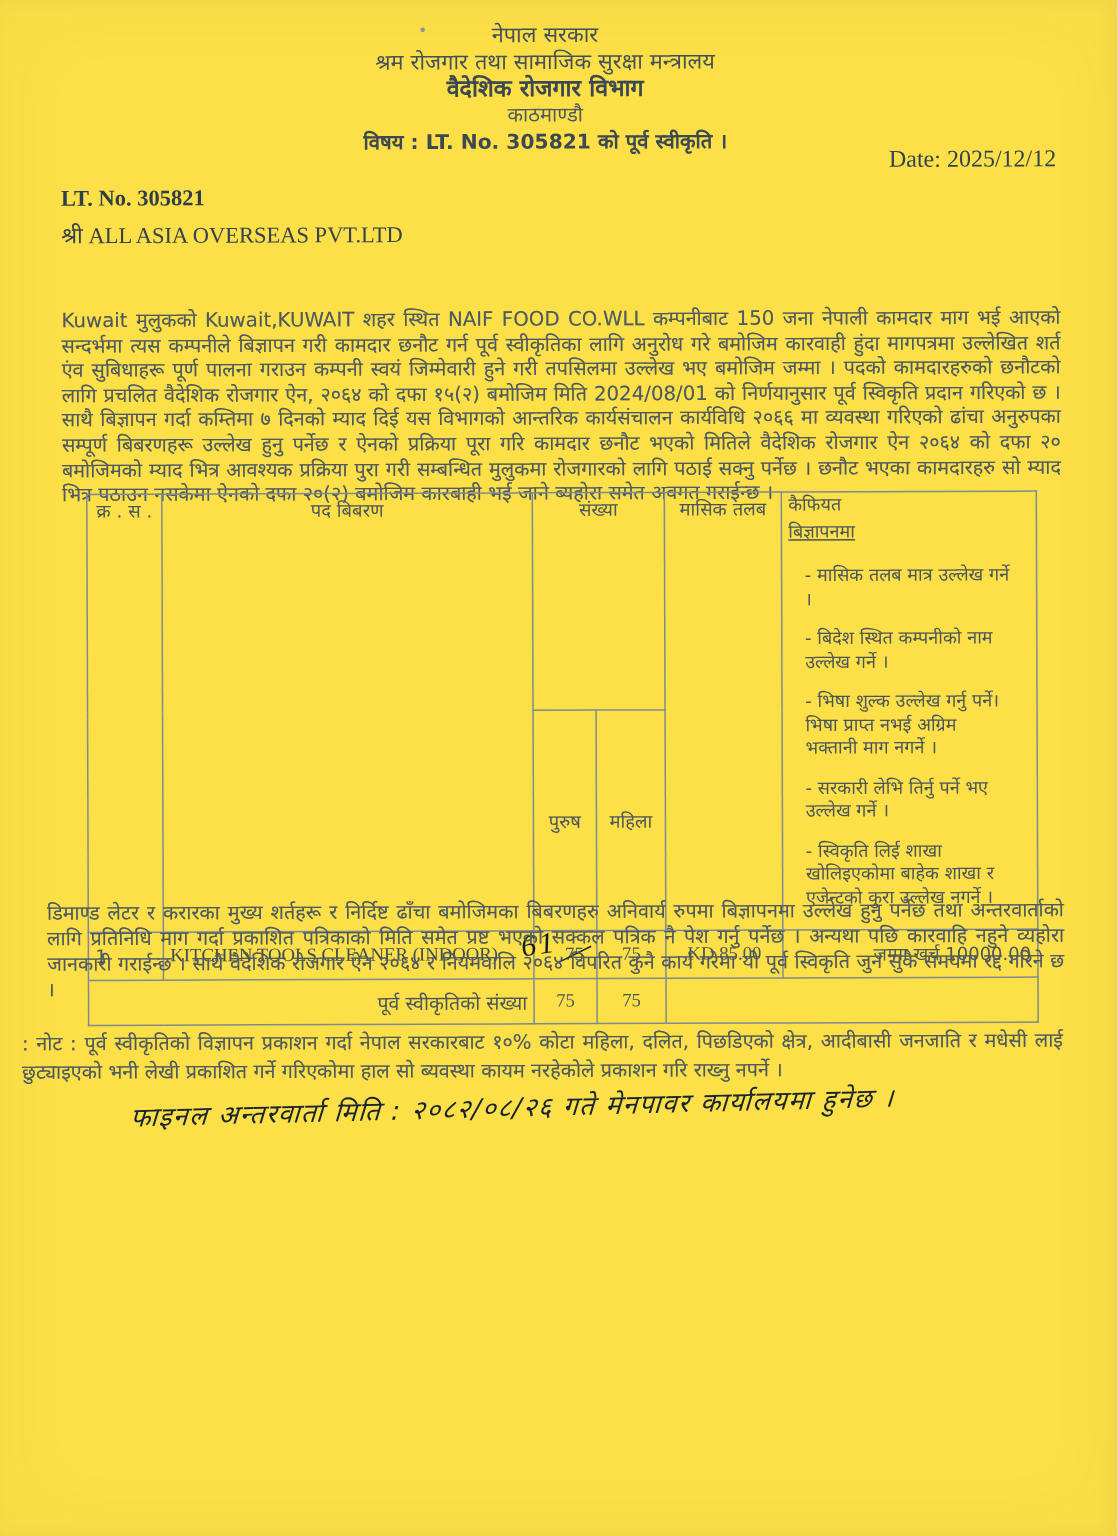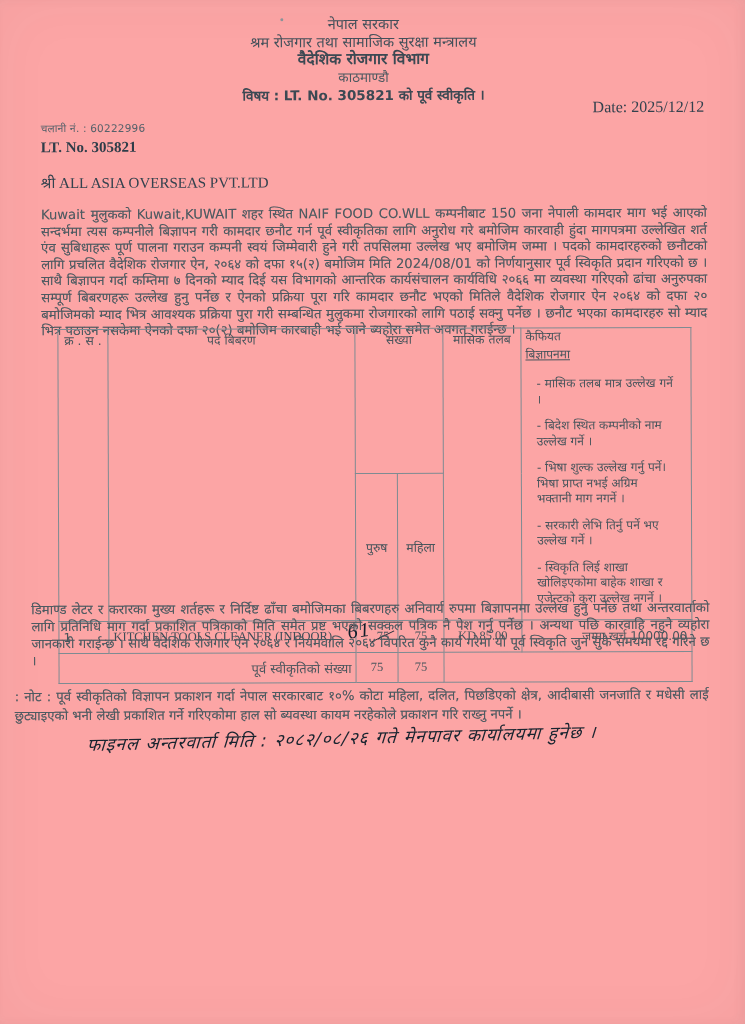--- a/index.html
+++ b/index.html
@@ -1,36 +1,36 @@
 <!DOCTYPE html>
 <html><head>
 <meta charset="utf-8">
 <style>
   html,body { margin:0; padding:0; background:#e8e8e6; }
   .page {
     position:relative; width:745px; height:1024px; margin:0 auto;
-    background:#fca5a5; overflow:hidden;
+    background:#fde047; overflow:hidden;
     box-shadow: inset 0 0 60px rgba(60,70,75,0.04), inset -4px 0 10px rgba(60,70,75,0.05);
     font-family:"DejaVu Sans", sans-serif; color:#4d5960;
   }
   .scan { position:absolute; inset:0; transform:rotate(-0.2deg); }
 
   .letterhead { position:absolute; top:16px; left:0; width:730px; text-align:center; line-height:17.5px; }
   .lh-line { font-size:14.5px; color:#43505a; }
   .lh-bold  { font-weight:bold; font-size:15.5px; color:#3c4953; }
   .lh-city  { font-size:13.5px; }
   .lh-subject { font-size:13.5px; font-weight:bold; color:#3c4953; margin-top:1px; }
 
   .date { position:absolute; top:99px; left:594px; font-family:"Liberation Serif", serif;
           font-size:16px; color:#33424e; }
 
   .refblock { position:absolute; left:42px; top:120px; }
   .chalani { font-size:10.5px; color:#55616a; letter-spacing:.2px; }
   .ltno { font-family:"Liberation Serif", serif; font-weight:bold; font-size:15px; color:#2e3d49; margin-top:4px; }
-  .addressee { font-family:"Liberation Serif", serif; font-size:15px; color:#33424e; margin-top:16px; }
+  .addressee { font-family:"Liberation Serif", serif; font-size:15px; color:#33424e; margin-top:4px; }
 
   .body { margin:0; text-align:justify; font-size:13.2px; line-height:16.6px;
           color:#4e5a61; text-shadow:0 0 .4px rgba(80,95,100,.45); }
   .p1   { position:absolute; left:42px; top:206px; width:666px; }
   .p2   { position:absolute; left:31px; top:601px; width:678px; line-height:16.9px; }
   .note { position:absolute; left:14px; top:686px; width:694px; line-height:19px; }
 
   table.postable { position:absolute; left:58px; top:328px; border-collapse:collapse;
                    table-layout:fixed; width:633px; font-size:12.3px; color:#49555c; }
   .postable th, .postable td { border:1px solid #7e8b92; padding:2px 4px; font-weight:normal; }
@@ -74,21 +74,20 @@
       <div class="lh-line">नेपाल सरकार</div>
       <div class="lh-line">श्रम रोजगार तथा सामाजिक सुरक्षा मन्त्रालय</div>
       <div class="lh-bold">वैदेशिक रोजगार विभाग</div>
       <div class="lh-city">काठमाण्डौ</div>
       <div class="lh-subject">विषय : LT. No. 305821 को पूर्व स्वीकृति ।</div>
     </div>
 
     <div class="date">Date: 2025/12/12</div>
 
     <div class="refblock">
-      <div class="chalani">चलानी नं. : 60222996</div>
       <div class="ltno">LT. No. 305821</div>
       <div class="addressee">श्री ALL ASIA OVERSEAS PVT.LTD</div>
     </div>
 
     <p class="body p1">Kuwait मुलुकको Kuwait,KUWAIT शहर स्थित NAIF FOOD CO.WLL कम्पनीबाट 150 जना नेपाली कामदार माग भई आएको सन्दर्भमा त्यस कम्पनीले बिज्ञापन गरी कामदार छनौट गर्न पूर्व स्वीकृतिका लागि अनुरोध गरे बमोजिम कारवाही हुंदा मागपत्रमा उल्लेखित शर्त एंव सुबिधाहरू पूर्ण पालना गराउन कम्पनी स्वयं जिम्मेवारी हुने गरी तपसिलमा उल्लेख भए बमोजिम जम्मा । पदको कामदारहरुको छनौटको लागि प्रचलित वैदेशिक रोजगार ऐन, २०६४ को दफा १५(२) बमोजिम मिति 2024/08/01 को निर्णयानुसार पूर्व स्विकृति प्रदान गरिएको छ । साथै बिज्ञापन गर्दा कम्तिमा ७ दिनको म्याद दिई यस विभागको आन्तरिक कार्यसंचालन कार्यविधि २०६६ मा व्यवस्था गरिएको ढांचा अनुरुपका सम्पूर्ण बिबरणहरू उल्लेख हुनु पर्नेछ र ऐनको प्रक्रिया पूरा गरि कामदार छनौट भएको मितिले वैदेशिक रोजगार ऐन २०६४ को दफा २० बमोजिमको म्याद भित्र आवश्यक प्रक्रिया पुरा गरी सम्बन्धित मुलुकमा रोजगारको लागि पठाई सक्नु पर्नेछ । छनौट भएका कामदारहरु सो म्याद भित्र पठाउन नसकेमा ऐनको दफा २०(२) बमोजिम कारबाही भई जाने ब्यहोरा समेत अवगत गराईन्छ ।</p>
 
     <table class="postable">
       <colgroup>
         <col class="c-sn">
           <col class="c-pos">

